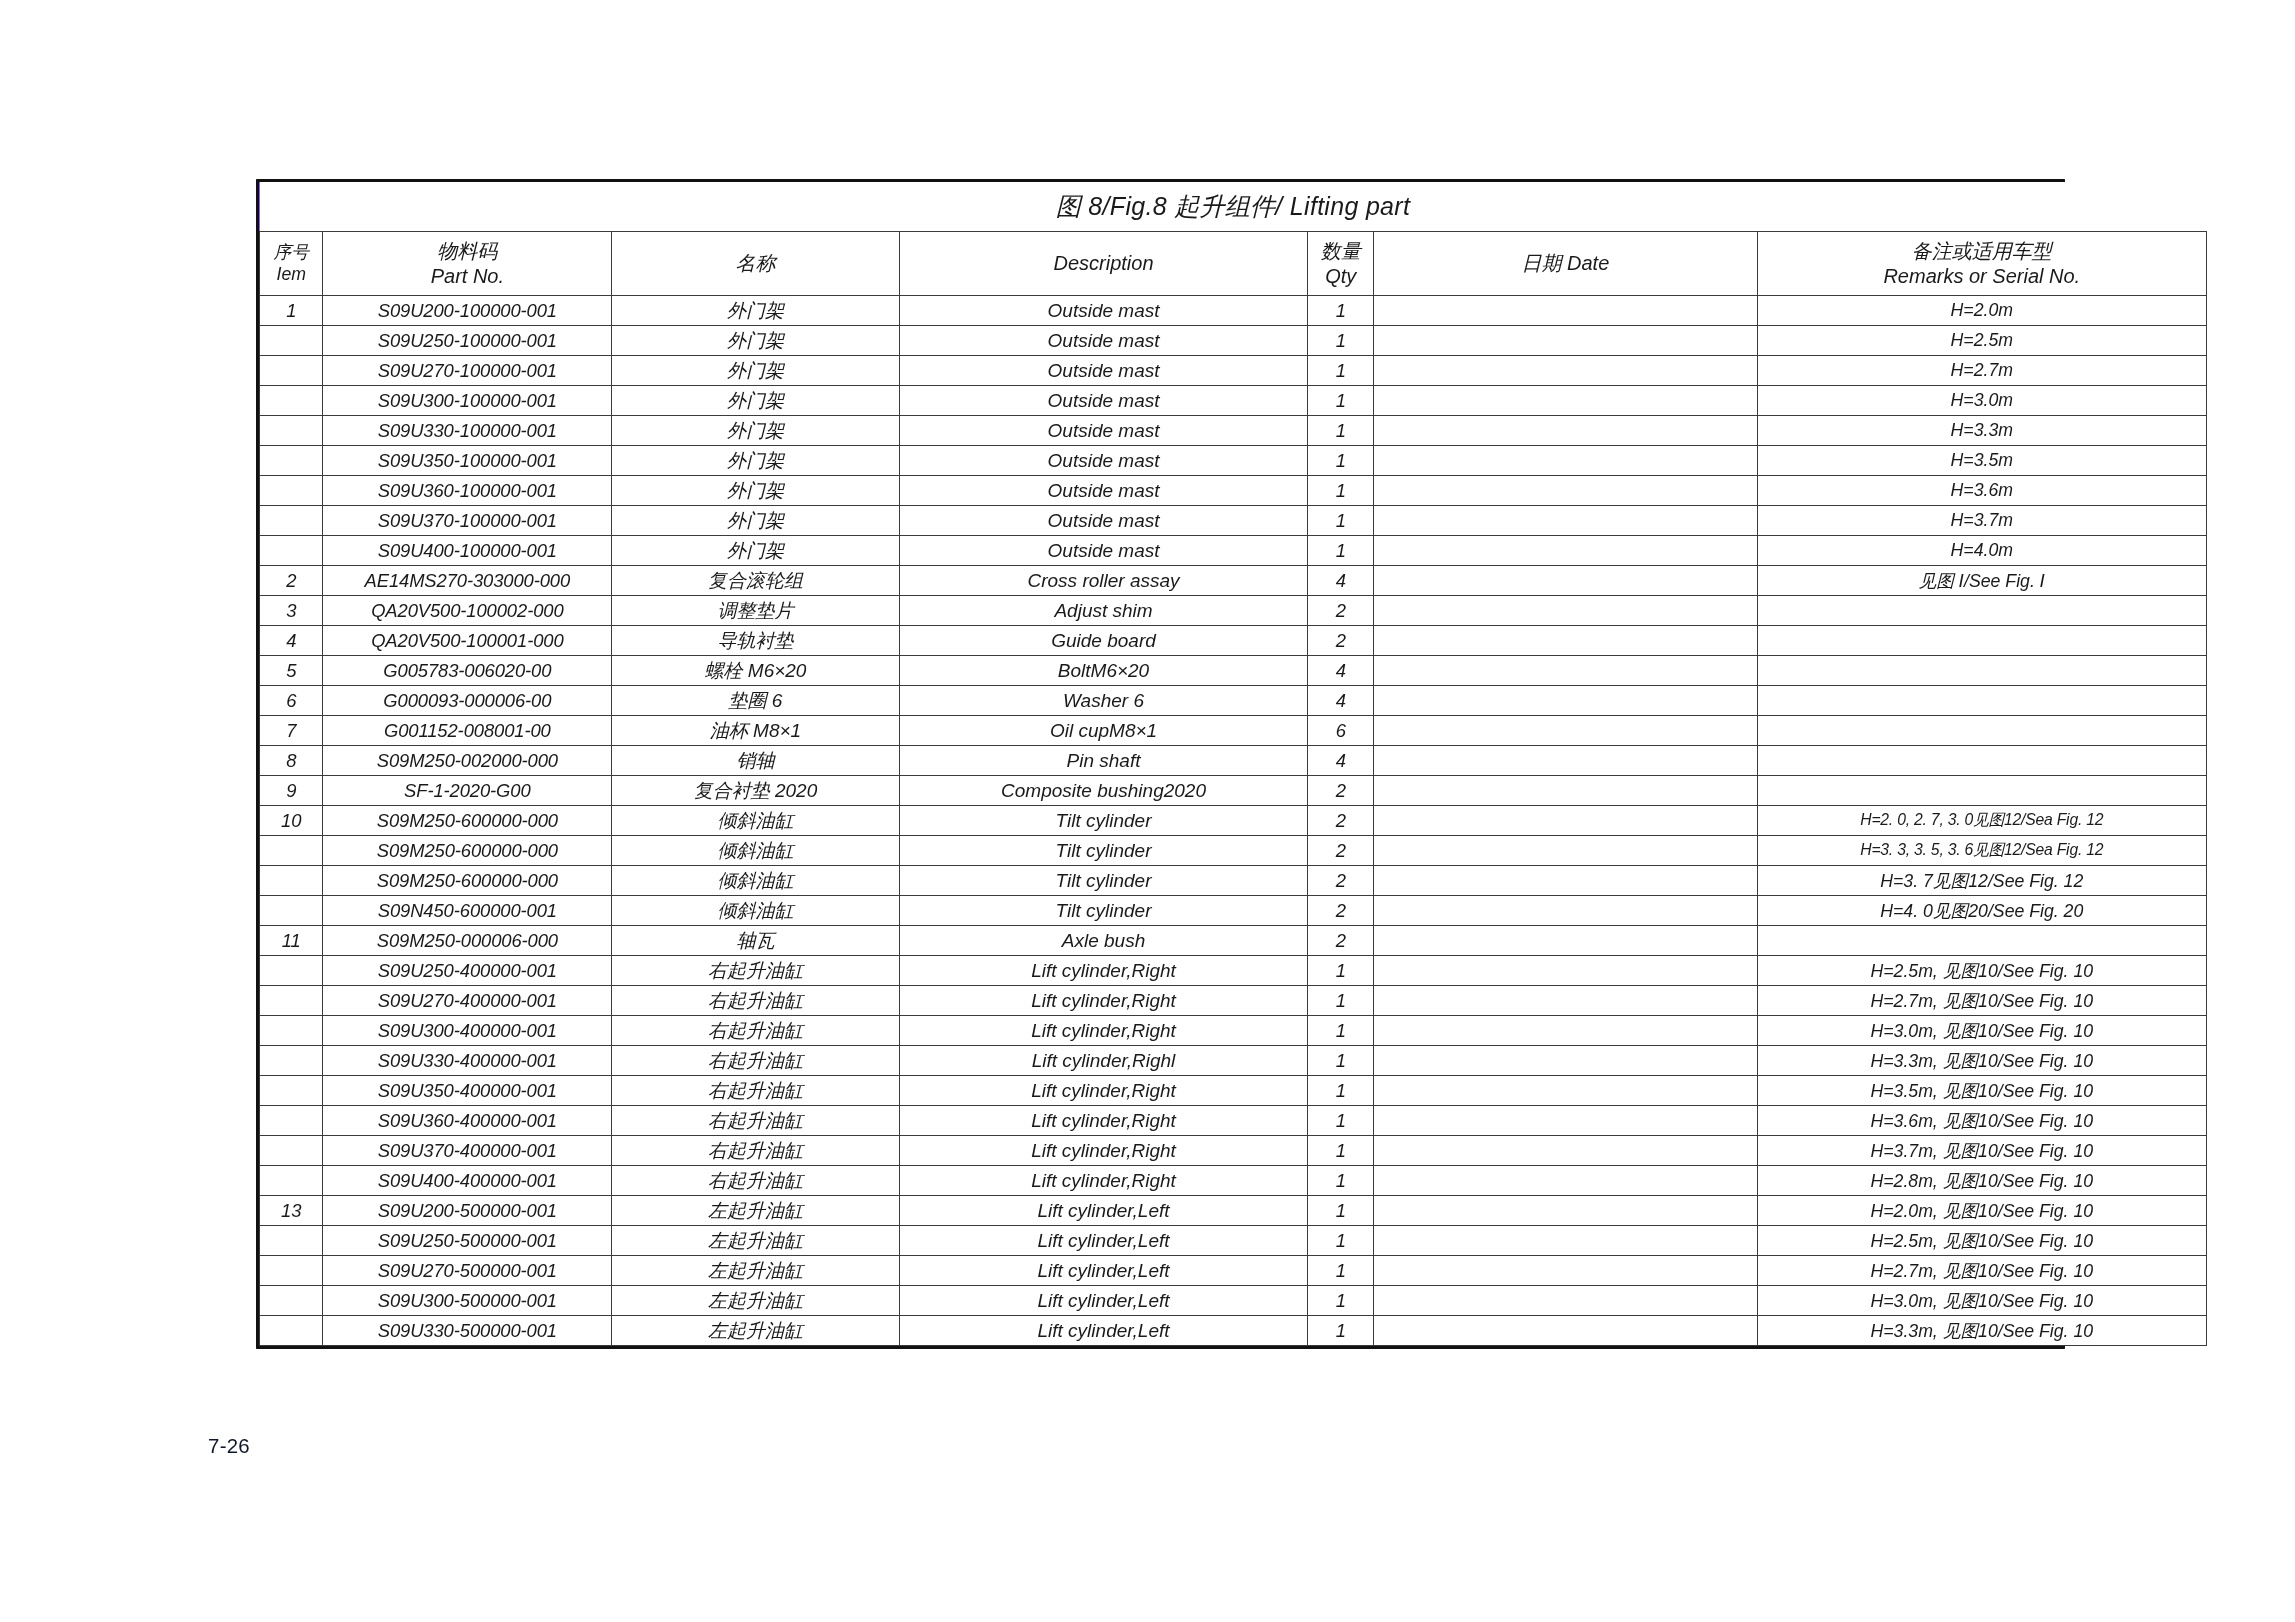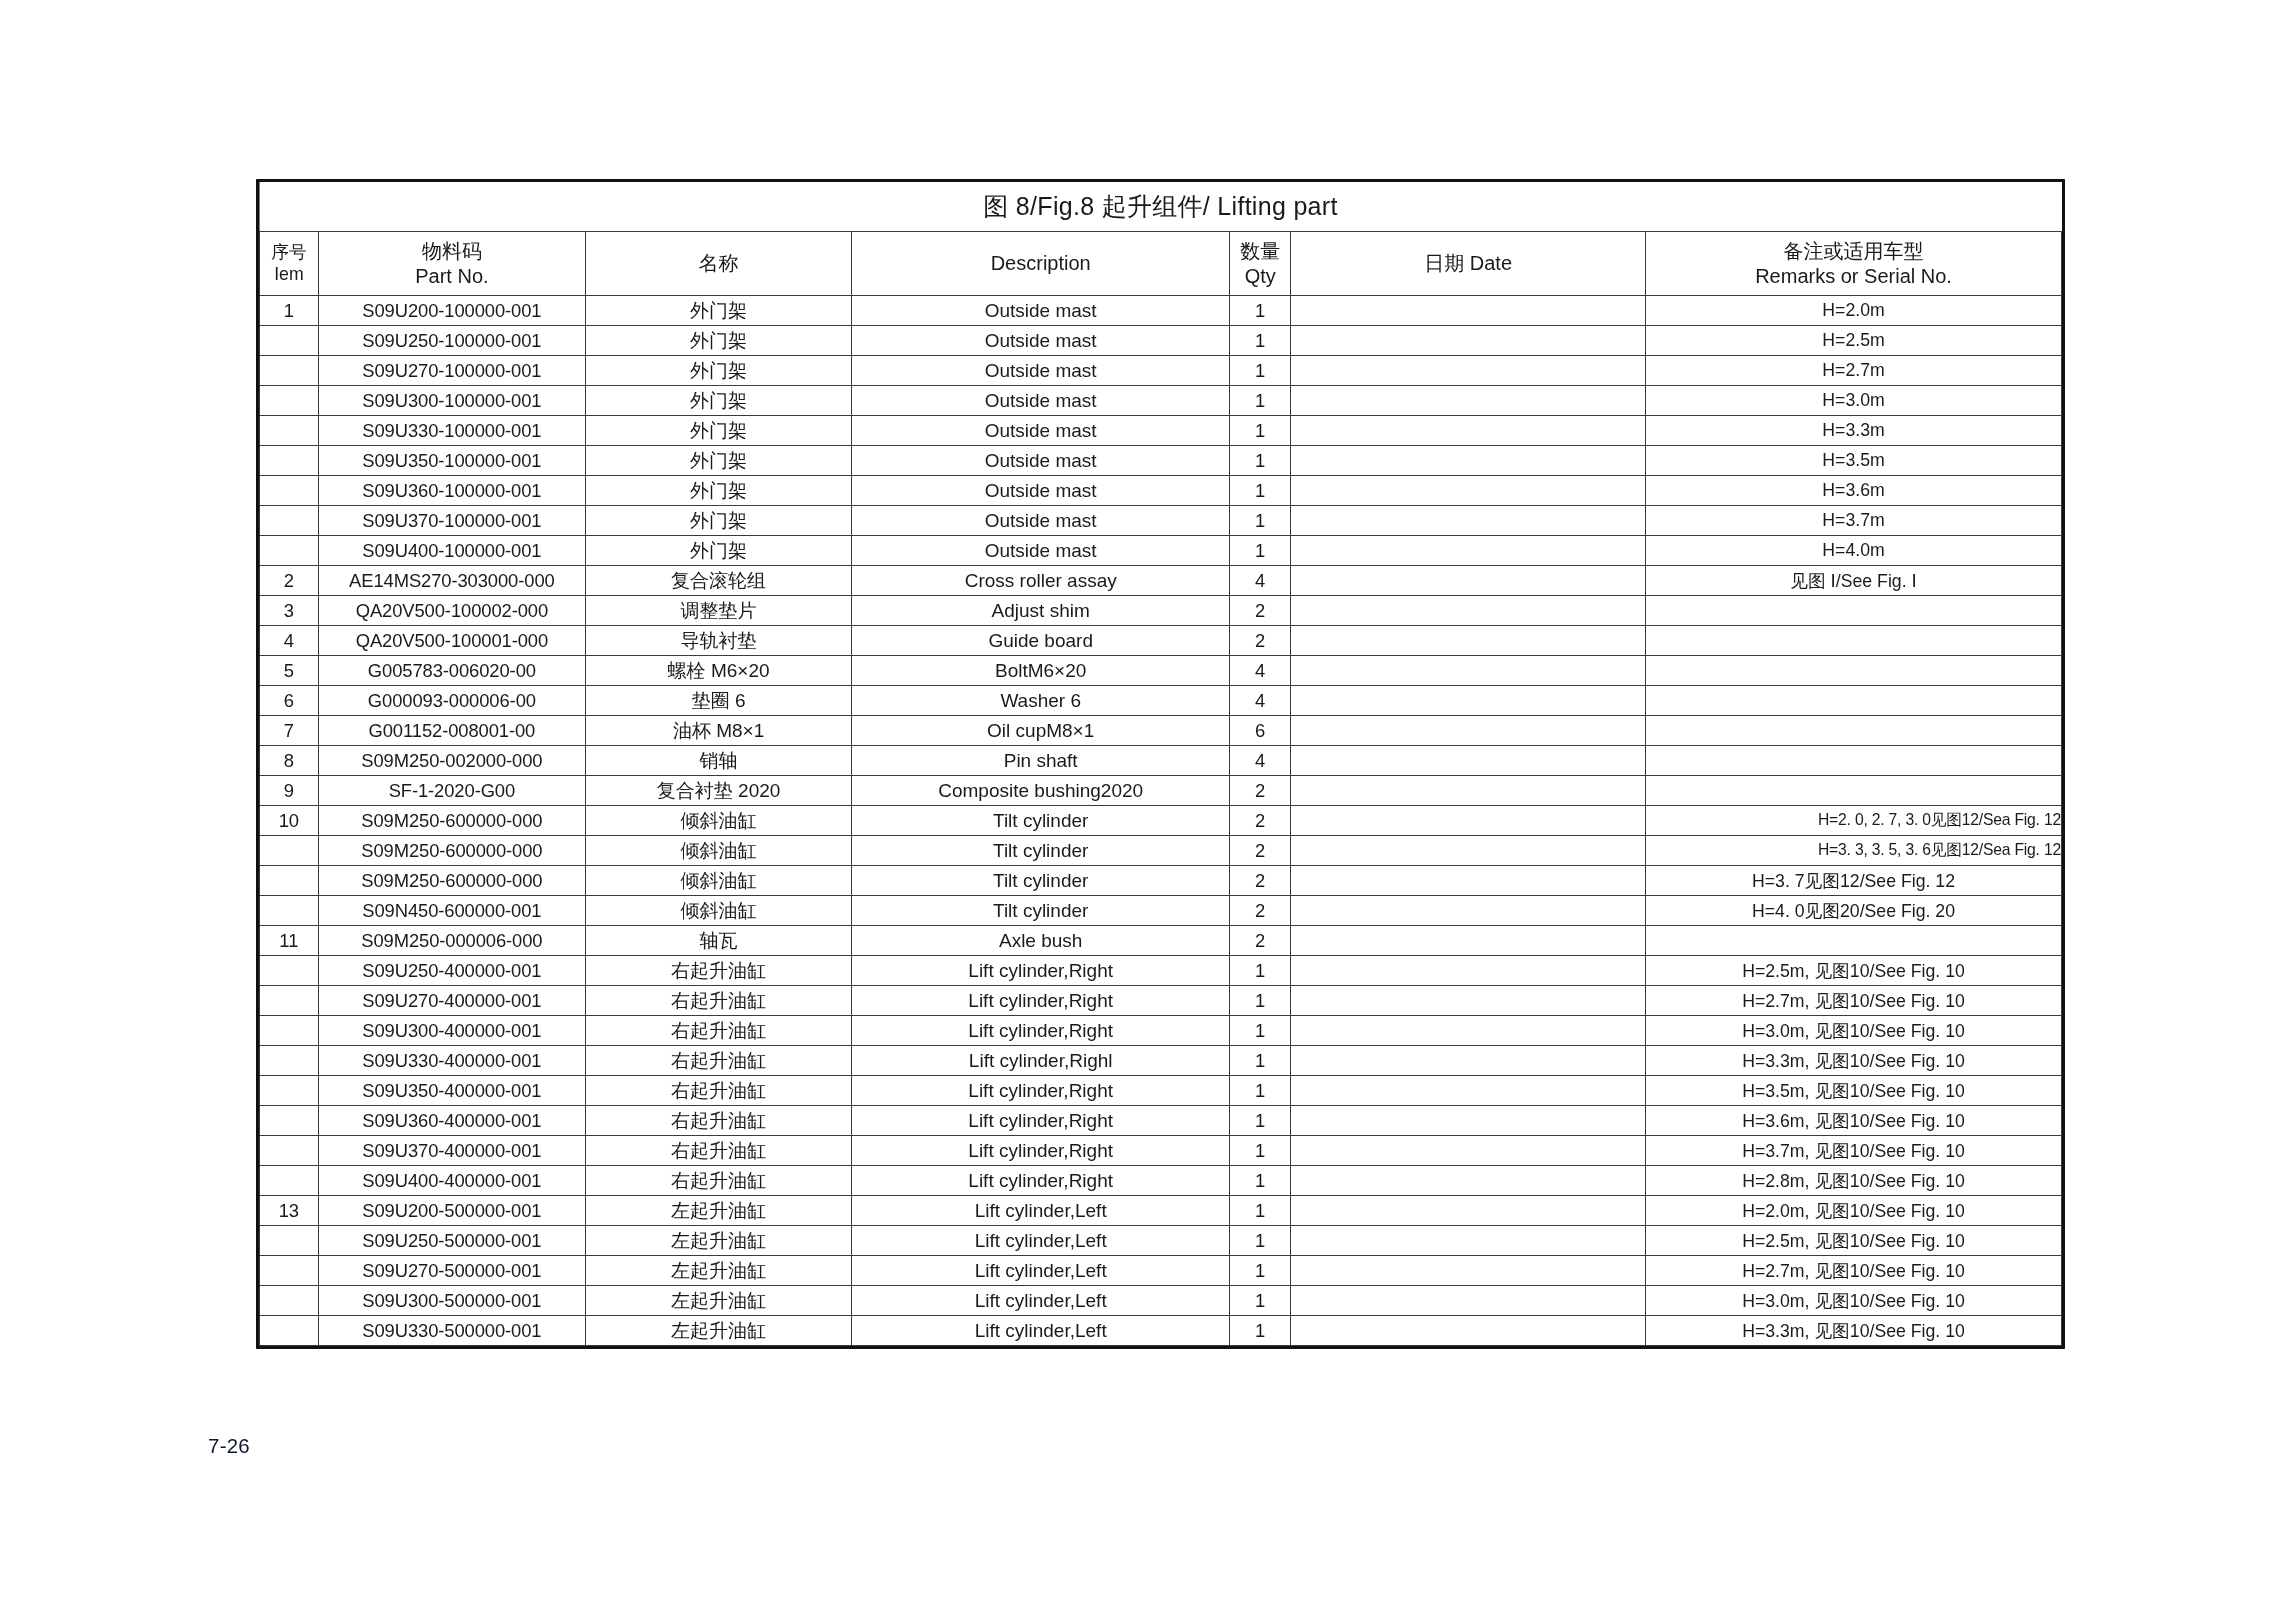--- a/index.html
+++ b/index.html
@@ -28,22 +28,23 @@
   .table-wrap {
     position: absolute;
     left: 256px;
     top: 179px;
     width: 1803px;
   }
 
   table.parts {
     border-collapse: collapse;
     table-layout: fixed;
-    width: 1803px;
+    width: 1948px;
     background: #8b5cf6;
+    font-style: italic;
   }
 
   table.parts td, table.parts th {
     border: 1.4px solid #3b3b3b;
     padding: 0;
     vertical-align: middle;
     font-weight: normal;
     background: #fff;
   }
 
@@ -96,21 +97,21 @@
   tbody tr { height: 29px; }
   tbody td { height: 29px; font-size: 19px; }
 
   td.col-item    { text-align: center; font-size: 18.4px; }
   td.col-part    { text-align: center;  padding-left: 8.2px; font-size: 18.4px; letter-spacing: -0.1px;}
   td.col-name    { text-align: center;  padding-left: 6.8px; font-size: 19px; }
   td.col-desc    { text-align: center;  padding-left: 6.8px; font-size: 19px; }
   td.col-qty     { text-align: center; font-size: 18.4px; }
   td.col-date    { text-align: center; }
   td.col-remarks { text-align: center; font-size: 17.7px; white-space: nowrap; }
-  td.col-remarks.narrow { font-size: 15.7px; letter-spacing: -0.2px; text-align: right; }
+  td.col-remarks.narrow { font-size: 15.7px; letter-spacing: -0.2px; }
 
   
   .page-number {
     position: absolute;
     left: 208px;
     top: 1435px;
     font-size: 20.4px;
     color: #0f172a;
     letter-spacing: 0.3px;
   }

